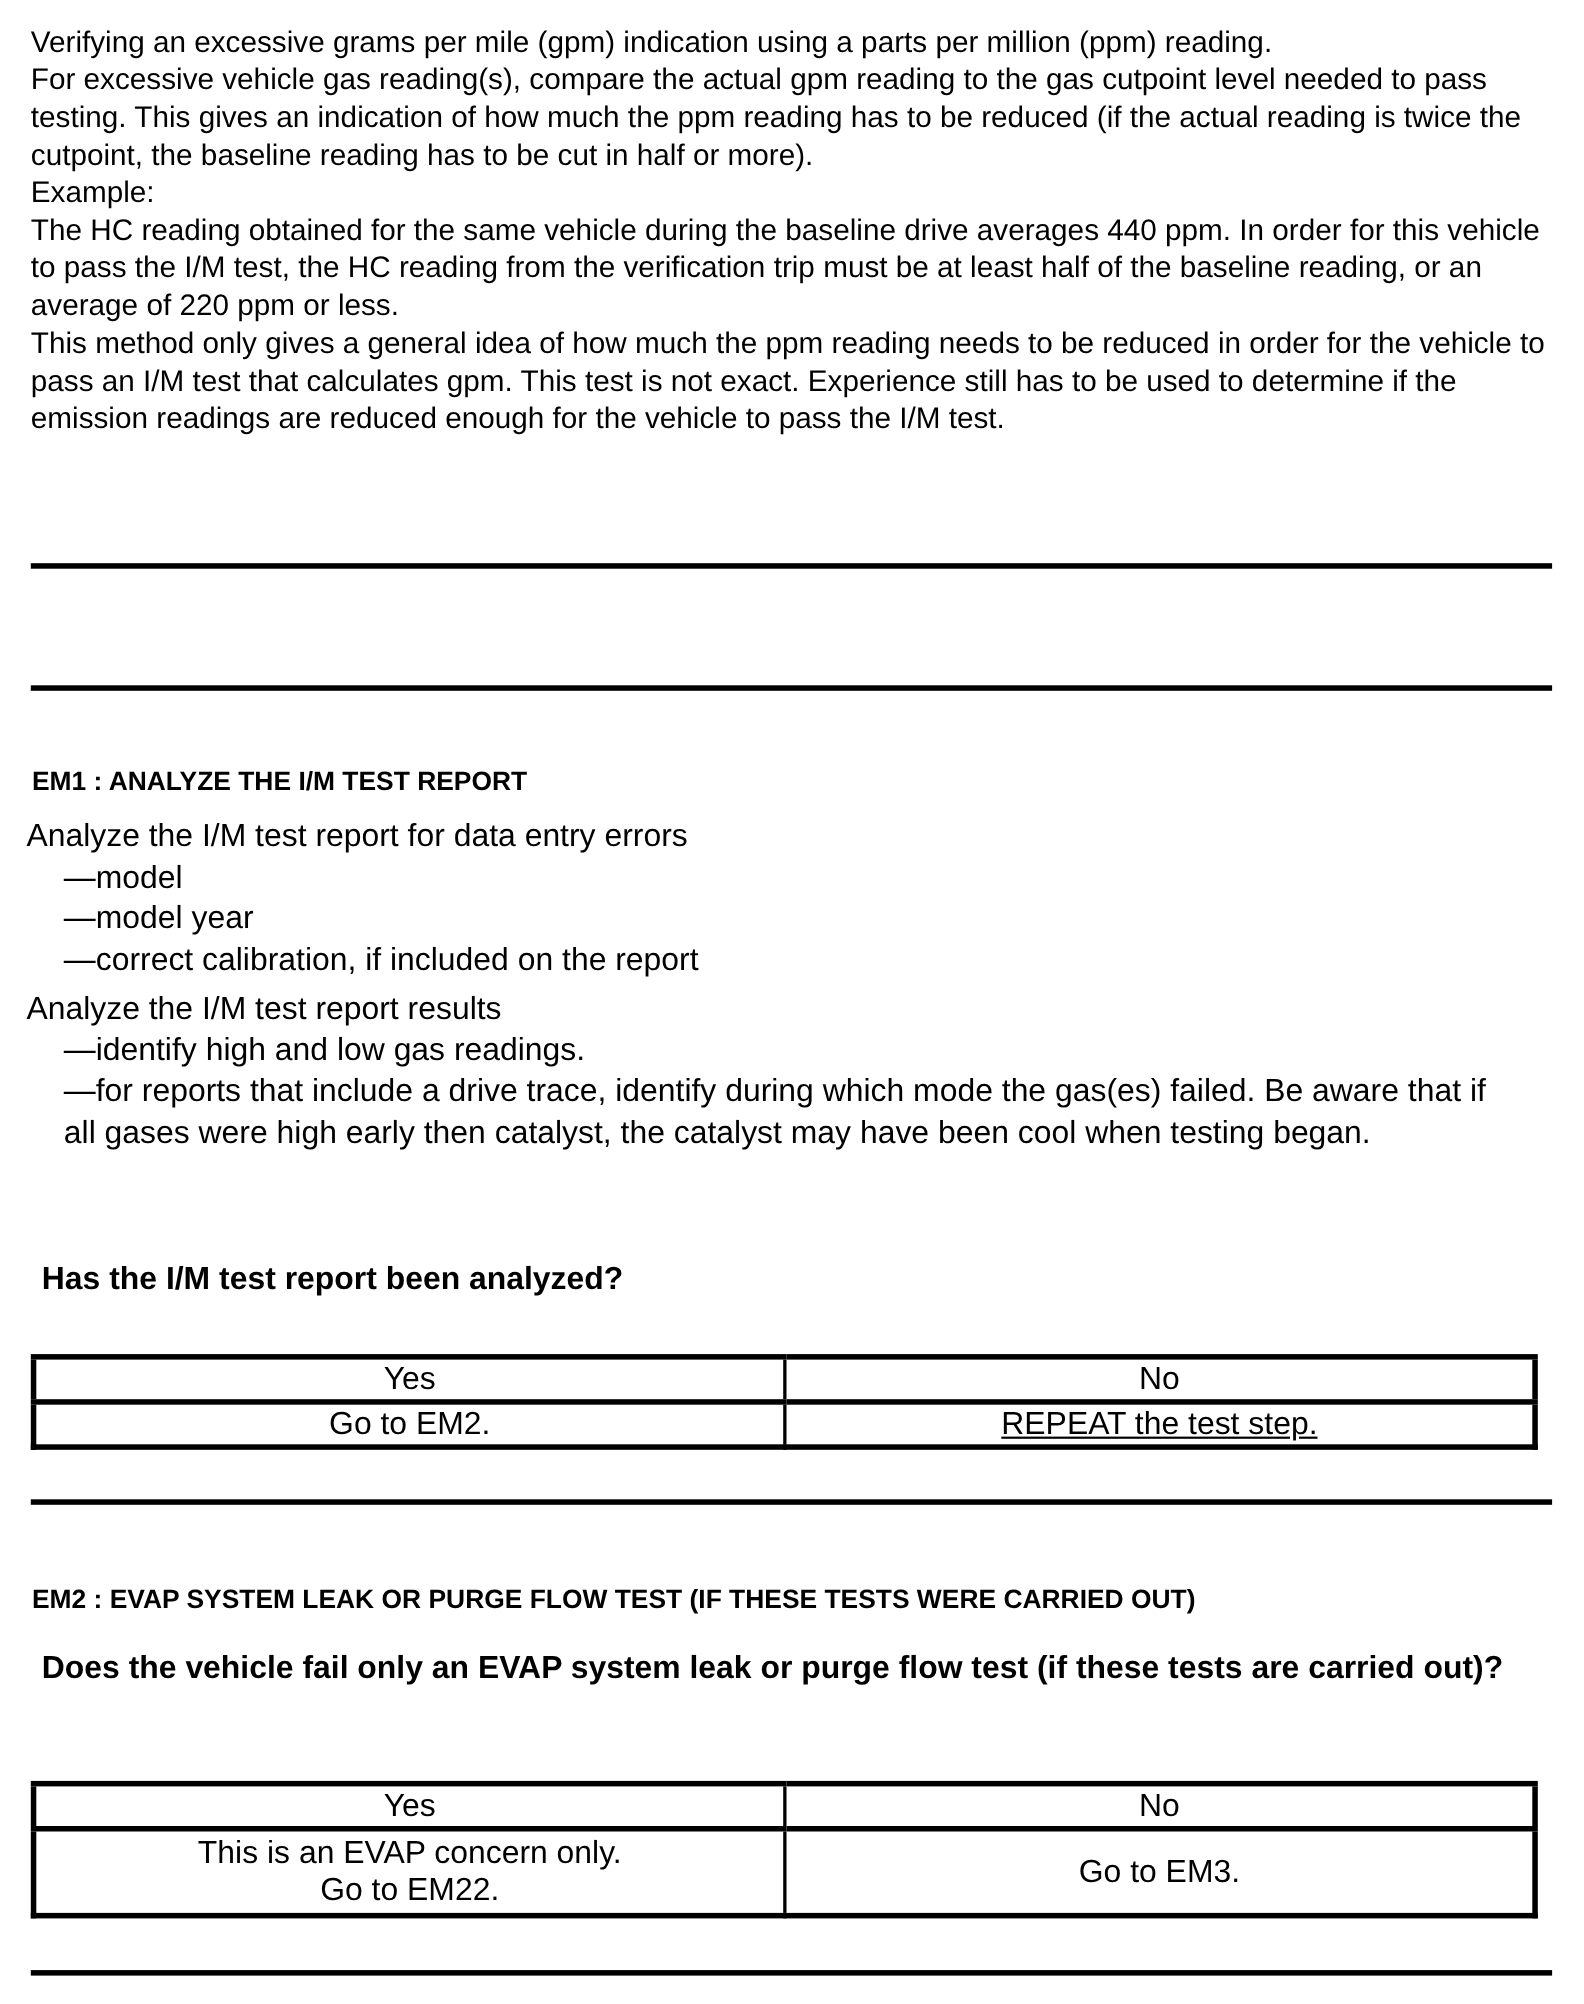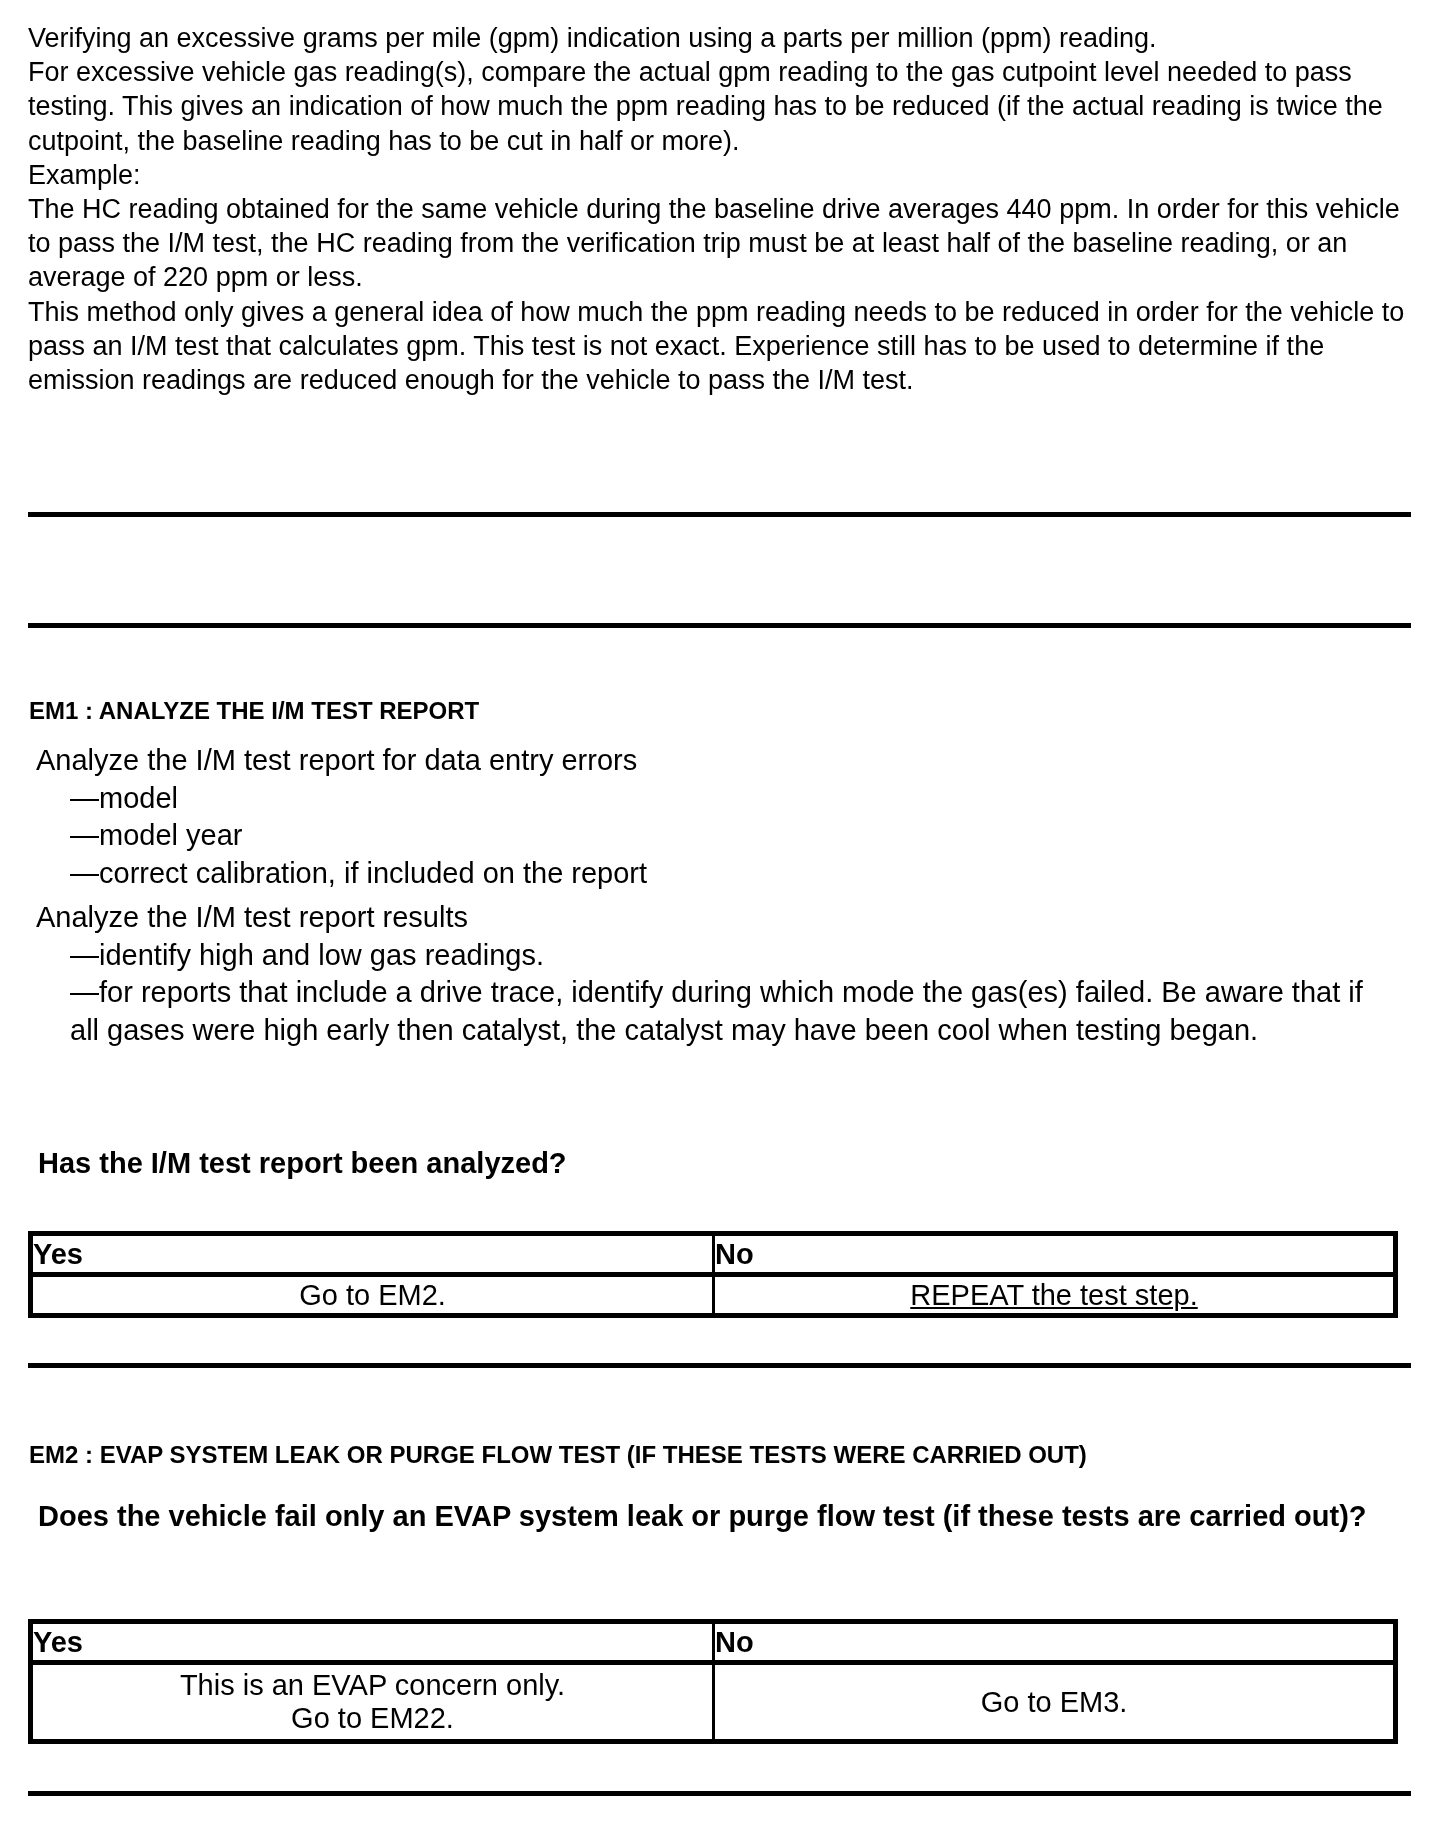--- a/index.html
+++ b/index.html
@@ -35,21 +35,21 @@
       position: absolute;
       left: 29px;
       font-size: 24px;
       font-weight: bold;
       line-height: 28px;
       margin: 0;
       white-space: nowrap;
     }
     .body-text {
       position: absolute;
-      left: 36px;
+      left: 24px;
       width: 1400px;
       font-size: 29px;
       line-height: 37.5px;
     }
     .body-text p { margin: 0; }
     .body-text .indent { padding-left: 34px; }
     .body-text .lead { margin-top: 7px; }
     .question {
       position: absolute;
       left: 28px;
@@ -67,22 +67,22 @@
       font-size: 29px;
       table-layout: fixed;
     }
     table.yn th, table.yn td {
       border: 3px solid #000000;
       padding: 0;
       font-weight: normal;
       line-height: 33px;
     }
     table.yn th {
-      text-align: left;
-      font-weight: bold;
+      text-align: center;
+      font-weight: normal;
       height: 36px;
       border-bottom-width: 5px;
     }
     table.yn td {
       text-align: center;
       vertical-align: middle;
     }
     table.yn td.left-align { text-align: center; text-decoration: underline; }
     table.yn { border: 5px solid #000000; }
     table.yn tr:first-child th { border-top-width: 5px; }

